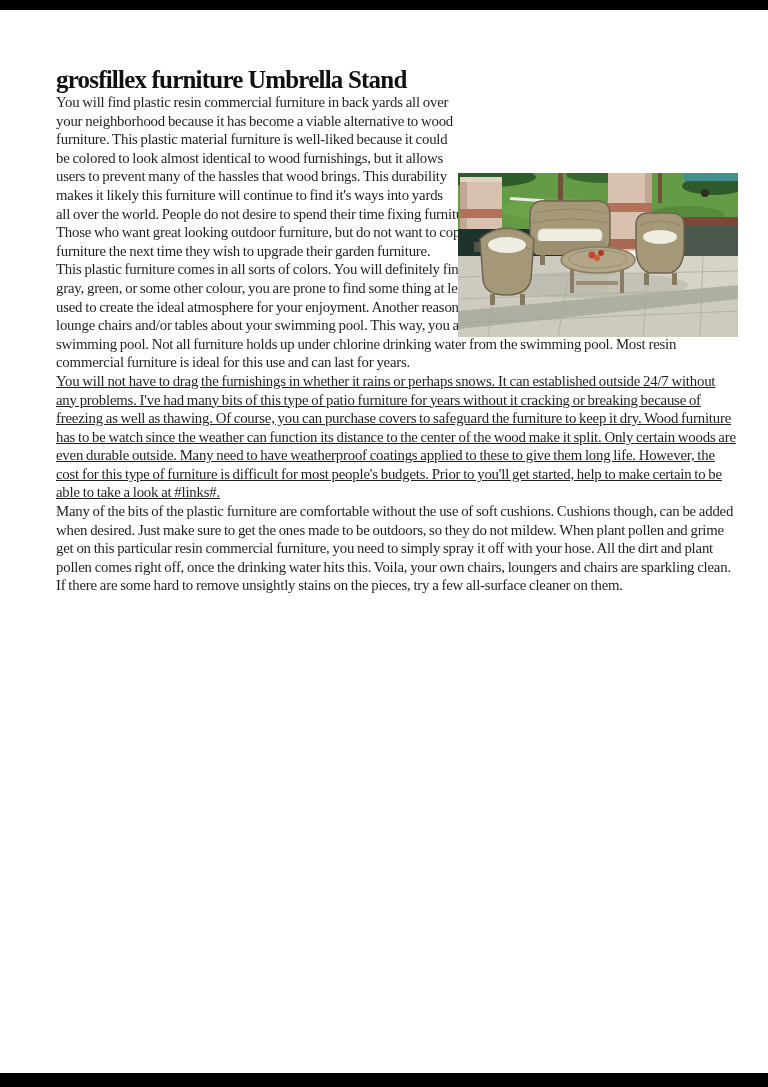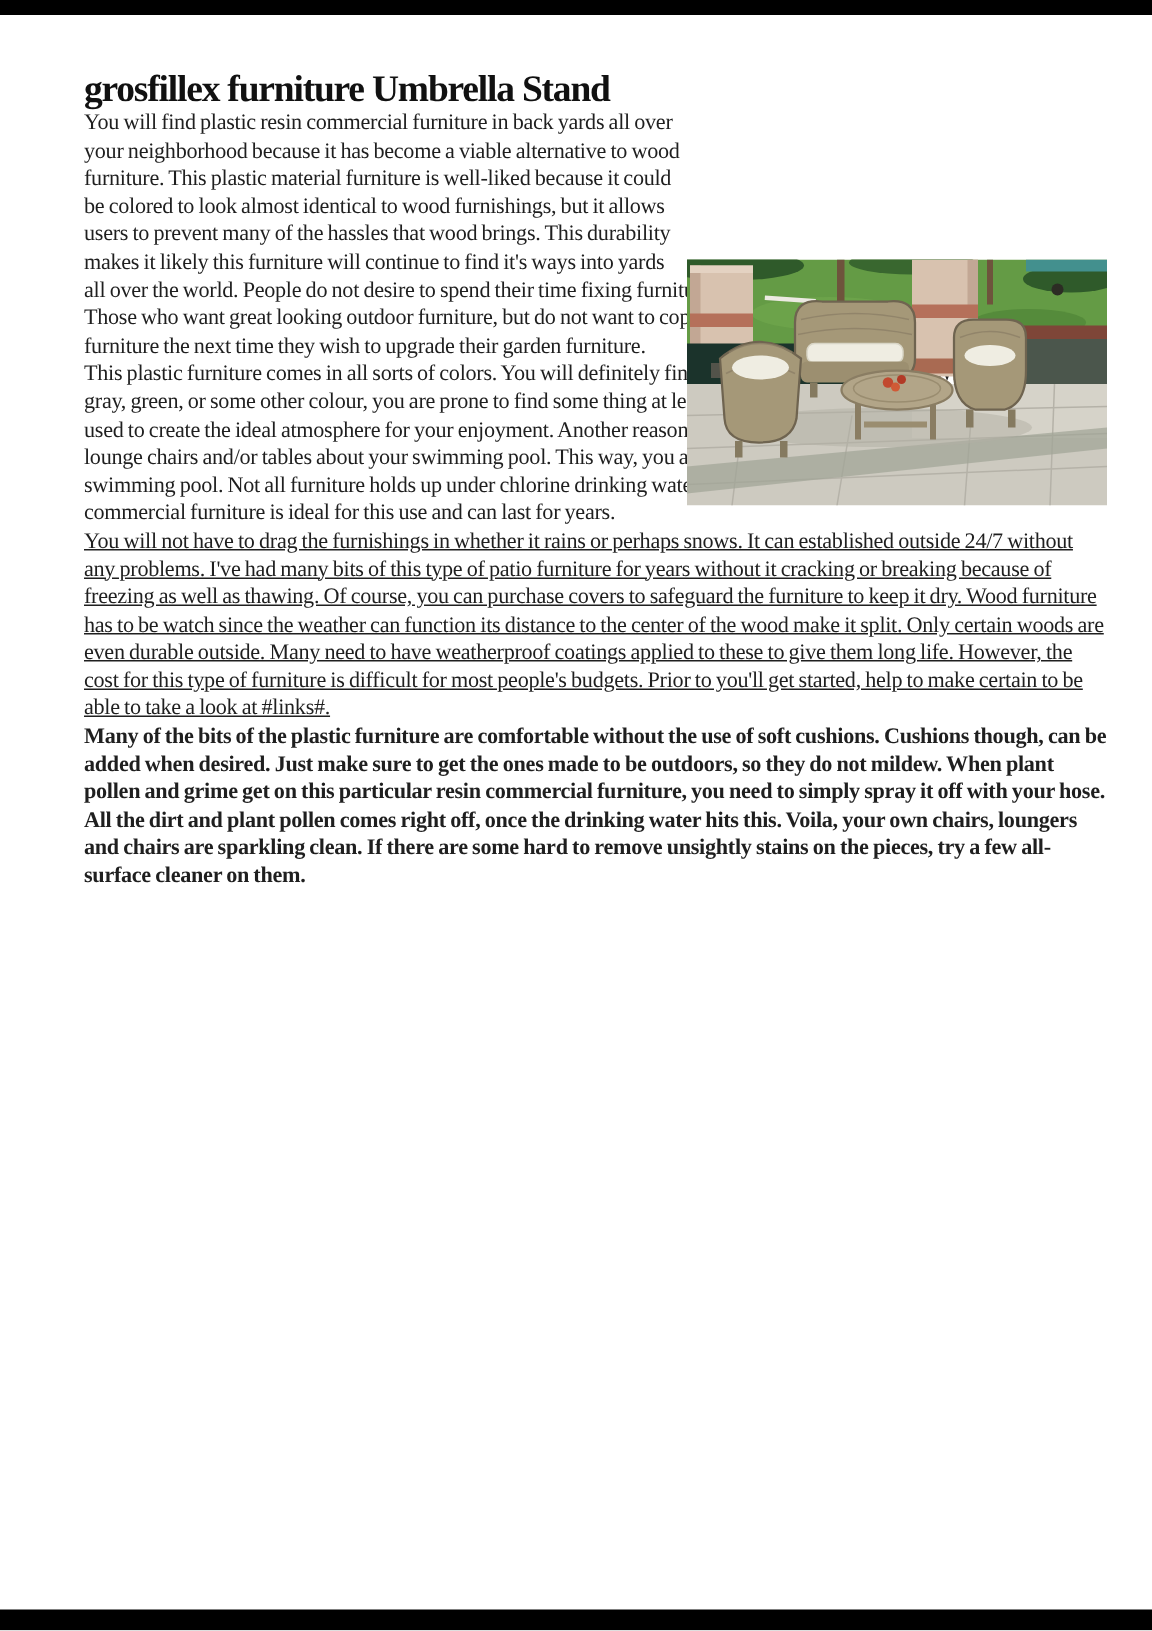--- a/index.html
+++ b/index.html
@@ -2,28 +2,28 @@
 <html><head>
 <meta charset="utf-8">
 <style>
   html,body{margin:0;padding:0;background:#ffffff;}
   .page{position:relative;width:768px;height:1087px;background:#ffffff;overflow:hidden;
         font-family:"Liberation Serif","DejaVu Serif",serif;}
   .bar{position:absolute;left:0;width:768px;background:#000000;}
   .bar-top{top:0;height:10px;}
   .bar-bottom{bottom:0;height:14px;}
   .content{position:absolute;left:56px;top:0;width:682px;}
-  h1.title{margin:46px 0 0 0;font-weight:bold;font-size:25px;line-height:27px;
+  h1.title{margin:66px 0 0 0;font-weight:bold;font-size:25px;line-height:27px;
            letter-spacing:-0.8px;color:#111111;}
   p.para{margin:0;font-size:14.8px;line-height:18.6px;color:#1f1f1f;
          letter-spacing:-0.2px;word-spacing:-0.6px;}
   .p1{margin-top:153px;}
   .p2{margin-top:40px;}
   .p3{margin-top:69px;text-decoration:underline;}
-  .p4{margin-top:58px;font-weight:bold;}
+  .p4{margin-top:58px;}
   .wrap-spacer{float:right;width:282px;height:100px;}
   figure.photo{position:absolute;left:458px;top:173px;width:280px;height:164px;margin:0;padding:0;}
   figure.photo svg{display:block;}
 </style>
 </head>
 <body>
 
 <div class="page">
 
   <div class="bar bar-top"></div>

